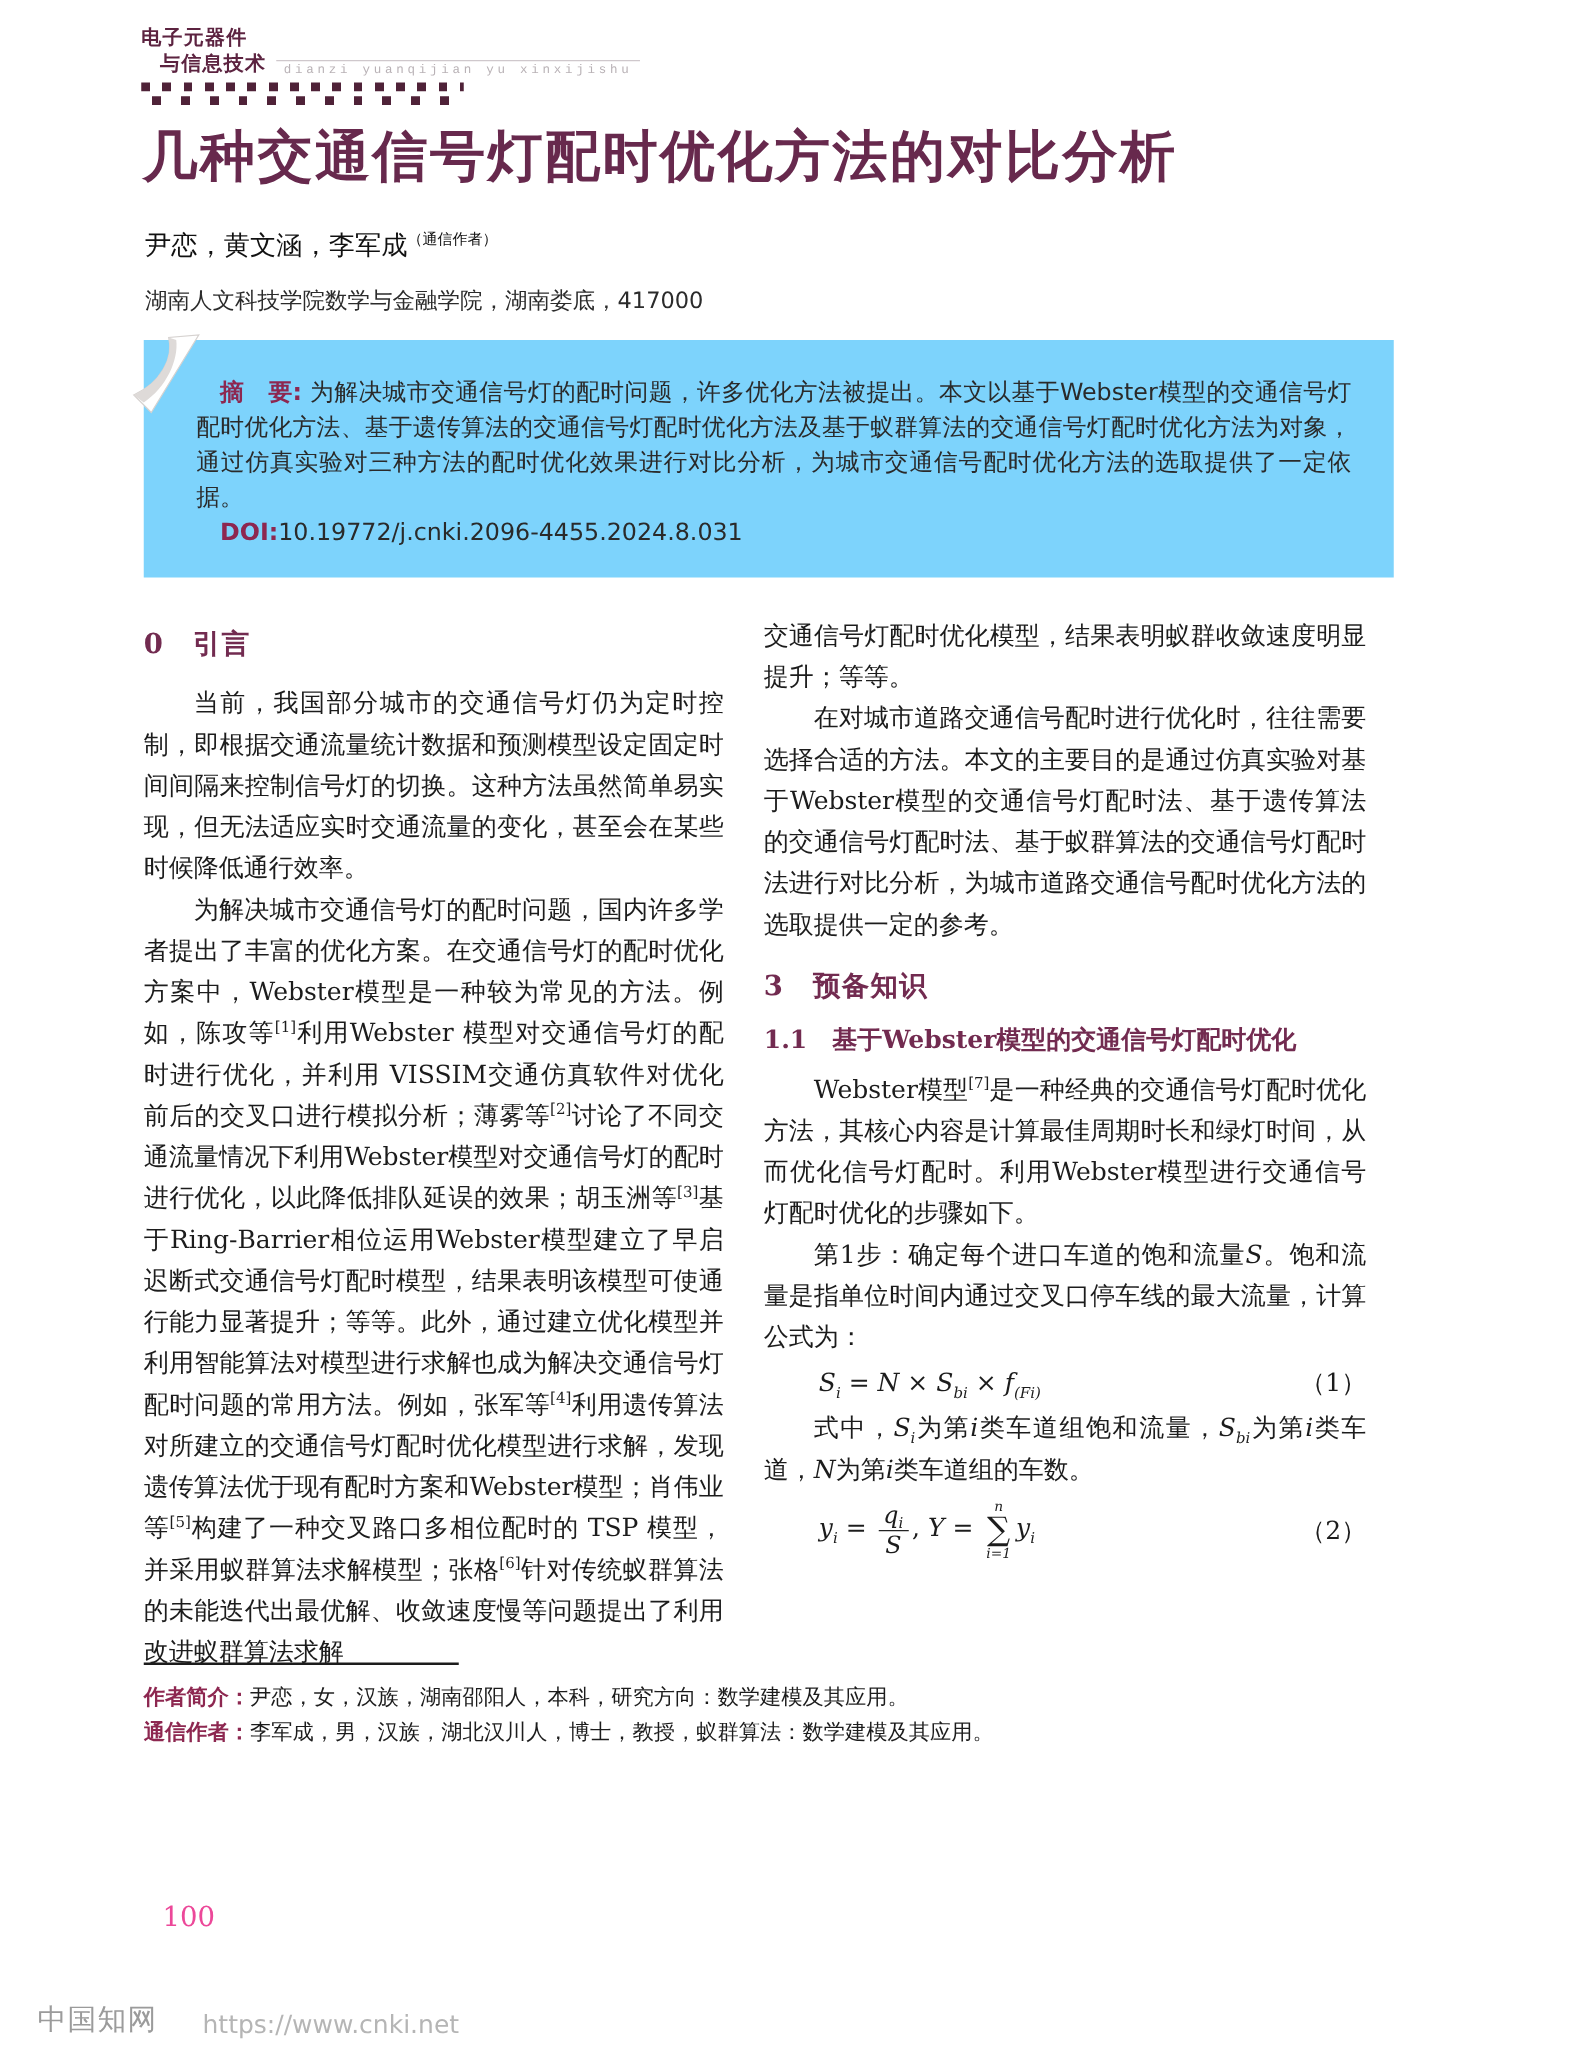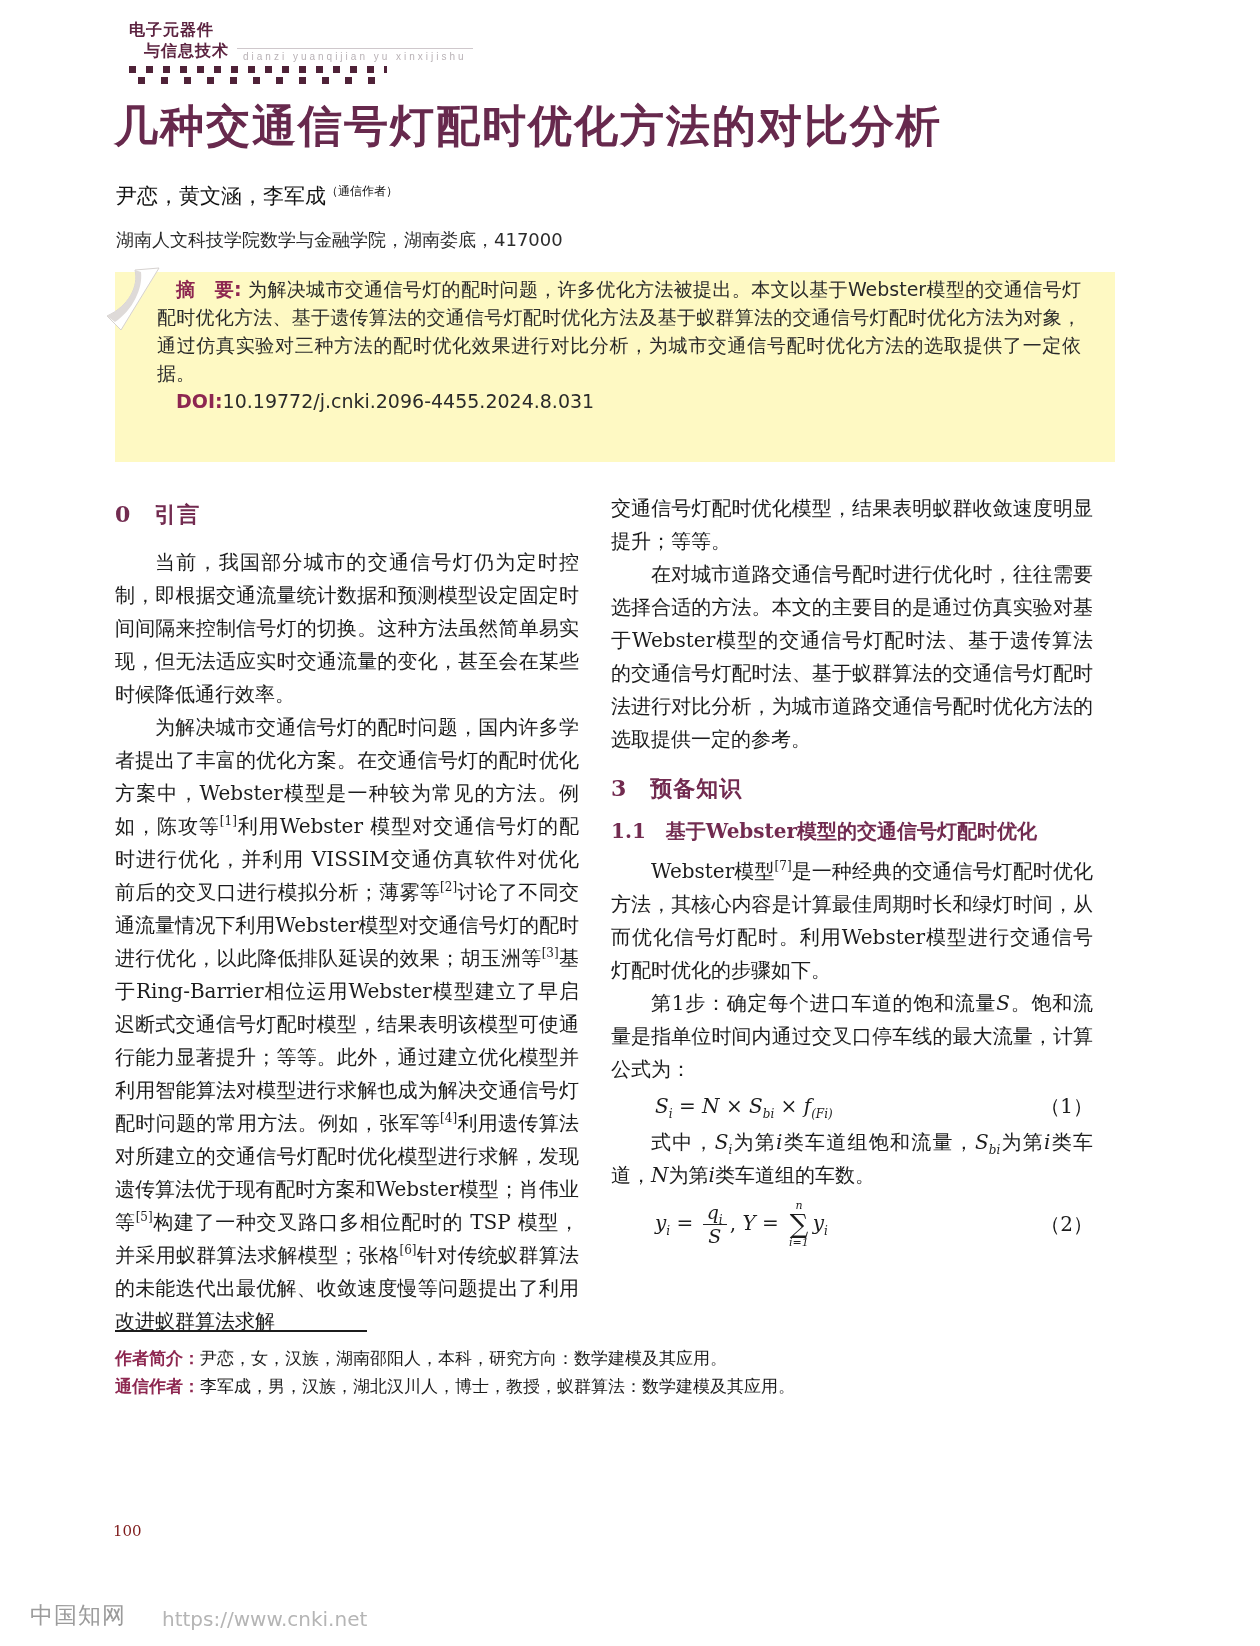--- a/index.html
+++ b/index.html
@@ -1,20 +1,20 @@
 <!DOCTYPE html>
 <html><head>
 <meta charset="utf-8">
 <style>
   html,body{margin:0;padding:0;background:#ffffff;}
   body{width:1260px;height:1646px;position:relative;overflow:hidden;
        font-family:"DejaVu Serif", serif;color:#1c1c1c;}
 
   
-  .logo{position:absolute;left:113px;top:20px;font-family:Liberation Sans, sans-serif;margin-left:16px;}
+  .logo{position:absolute;left:113px;top:20px;font-family:Liberation Mono, monospace;}
   .logo-line1{font-size:16px;font-weight:bold;color:#5c2340;letter-spacing:1px;}
   .logo-row{display:flex;align-items:flex-end;}
   .logo-line2{font-size:16px;font-weight:bold;color:#5c2340;letter-spacing:1px;margin-left:15px;}
   .logo-pinyin{font-size:10px;color:#b9b2b6;letter-spacing:3px;margin-left:8px;
                border-top:1px solid #cfc8cc;padding:2px 6px 0 6px;}
   .sq-row{height:7px;width:258px;margin-top:4px;
           background:repeating-linear-gradient(90deg,#4f2238 0 7px,transparent 7px 17px);}
   .sq-row.r2{width:252px;background:repeating-linear-gradient(90deg,transparent 0 9px,#4f2238 9px 16px,transparent 16px 23px);}
 
   
@@ -22,22 +22,22 @@
          font-family:"DejaVu Sans", sans-serif;font-weight:bold;
          font-size:44px;line-height:1.2;color:#67294d;letter-spacing:2px;}
   .authors{position:absolute;left:116px;top:182px;font-family:"DejaVu Sans", sans-serif;
            font-size:21px;color:#111;}
   .authors sup{font-size:12px;color:#111;}
   .affil{position:absolute;left:116px;top:228px;font-family:"DejaVu Sans", sans-serif;
          font-size:18px;color:#2b2b2b;}
 
   
   .abstract{position:absolute;left:115px;top:272px;width:1000px;height:190px;
-            box-sizing:border-box;background:#fef9c3;
-            padding:3px 34px 10px 42px;
+            box-sizing:border-box;background:#7dd3fc;
+            padding:28px 34px 10px 42px;
             font-family:"DejaVu Sans", sans-serif;font-size:19px;line-height:28px;color:#2a2a2a;}
   .abstract p{margin:0;text-align:justify;}
   .abs-main{text-indent:1em;}
   .abs-label{color:#8d2750;font-weight:bold;}
   .kw-line,.doi-line{padding-left:1em;margin-top:1px;}
   .curl{position:absolute;left:-10px;top:-6px;}
 
   
   .columns{position:absolute;left:115px;top:492px;width:978px;display:flex;gap:32px;}
   .col-left{width:464px;}
@@ -64,21 +64,21 @@
        vertical-align:middle;line-height:1;margin:0 4px;}
   .sum-top,.sum-bot{font-size:11px;font-style:italic;}
   .sum-sym{font-size:26px;}
 
   
   .footnote{position:absolute;left:115px;top:1330px;width:1042px;font-size:17px;line-height:28px;}
   .fn-divider{width:252px;border-top:2px solid #1c1c1c;margin-bottom:12px;}
   .footnote p{margin:0;text-align:justify;}
   .fn-hang{padding-left:92px;text-indent:-92px;}
   .fn-label{color:#8d2750;font-weight:bold;}
-  .pageno{position:absolute;left:113px;top:1522px;font-size:15px;color:#7f1d1d;}
+  .pageno{position:absolute;left:130px;top:1522px;font-size:22px;color:#ec4899;}
 
   
   .watermark{position:absolute;left:30px;top:1572px;font-family:"DejaVu Sans", sans-serif;
              display:flex;align-items:flex-end;margin-top:28px;}
   .wm-site{font-size:23px;color:#9b9b9b;letter-spacing:1px;}
   .wm-url{font-size:20px;color:#b5b5b5;margin-left:36px;}
 </style>
 </head>
 <body>
 

